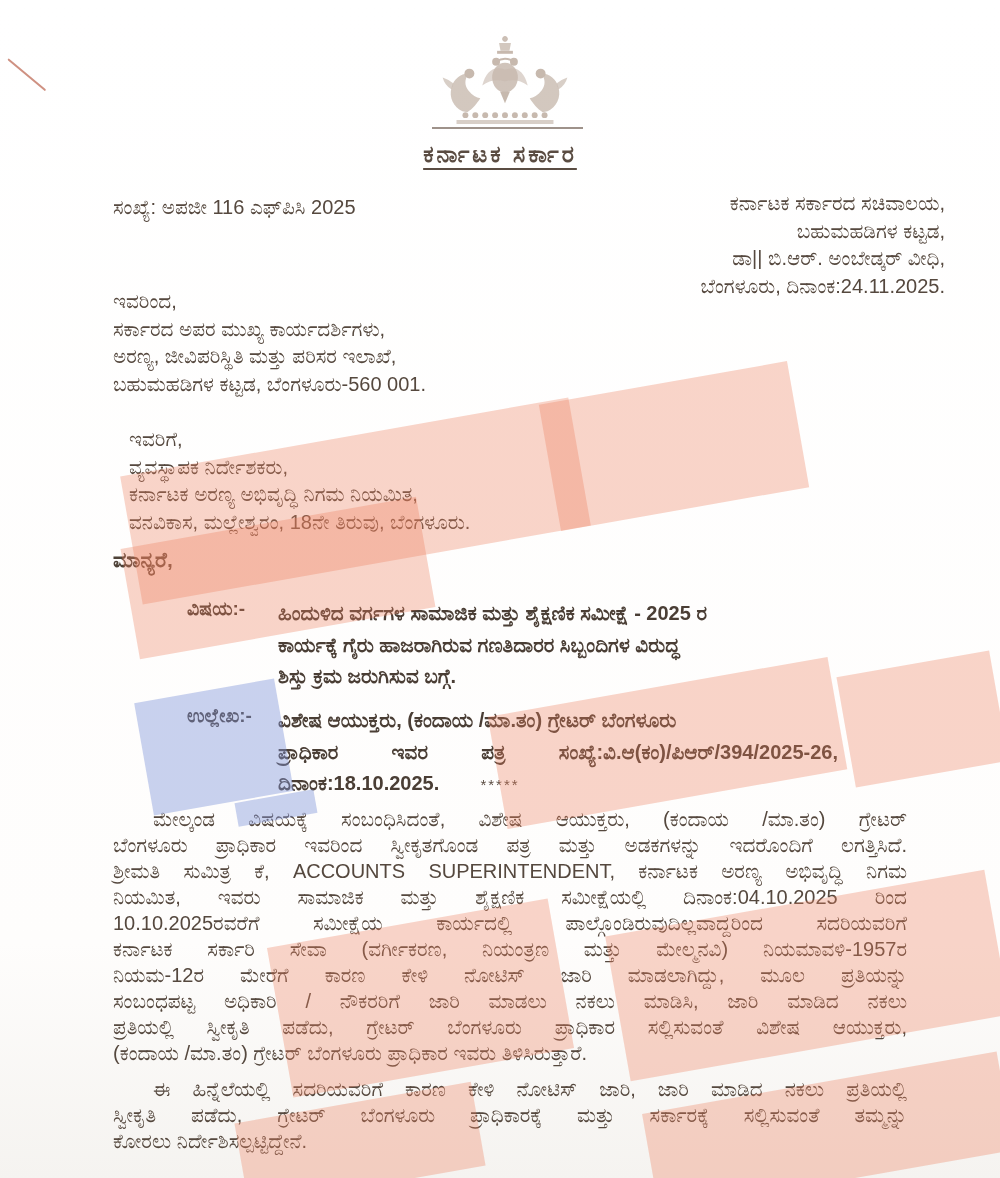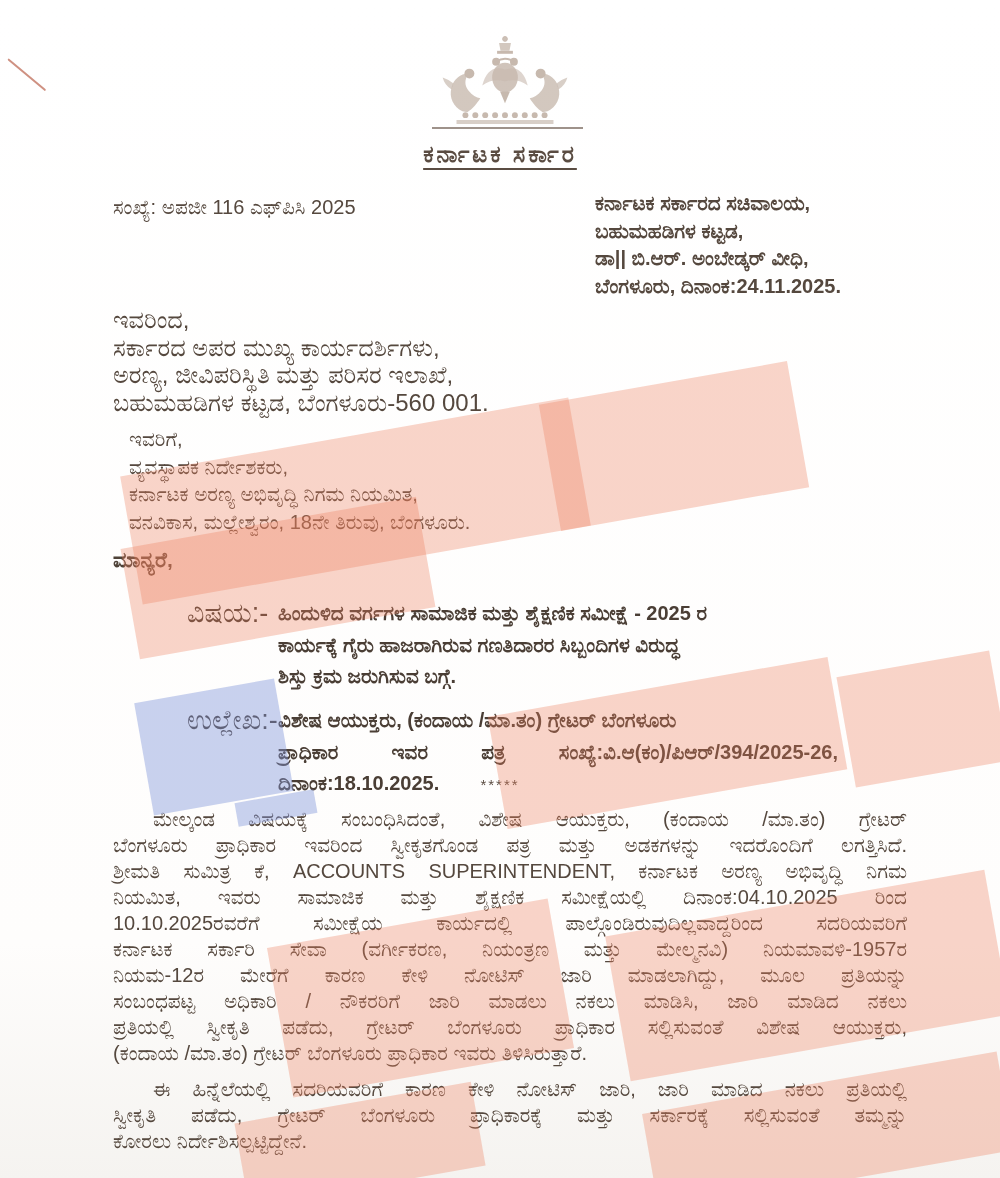--- a/index.html
+++ b/index.html
@@ -13,29 +13,29 @@
   
   .emblem{left:420px;top:34px;width:170px;height:94px;}
   .emblem-rule{left:432px;top:127px;width:151px;height:2px;background:#7d6e63;opacity:.75;}
   .doc-title{
     left:0;top:141px;width:1000px;text-align:center;
     font-size:23px;font-weight:bold;letter-spacing:3px;color:#5a4c42;
     text-decoration:underline;text-underline-offset:6px;text-decoration-thickness:1.5px;
   }
   
   .letter-no{left:113px;top:196px;font-size:20px;}
-  .office-block{left:595px;top:190px;width:350px;text-align:left;font-size:20px;line-height:27.5px;font-weight:bold;}
+  .office-block{left:595px;top:190px;width:350px;text-align:right;font-size:20px;line-height:27.5px;}
   
-  .from-block{left:113px;top:306px;font-size:24px;line-height:27.5px;}
+  .from-block{left:113px;top:288px;font-size:20px;line-height:27.5px;}
   .to-block{left:129px;top:426px;font-size:20px;line-height:27.5px;}
   .salutation{left:113px;top:548px;font-size:21px;font-weight:700;color:#4e4238;}
   
   .subject-row{left:187px;top:598px;width:640px;}
   .ref-row{left:187px;top:705px;width:660px;}
-  .sr-label{position:absolute;left:0;top:0;font-size:27px;font-weight:400;color:#4a3e35;text-align:right;}
+  .sr-label{position:absolute;left:0;top:0;font-size:19px;font-weight:700;color:#4a3e35;text-align:right;}
   .sr-lines{margin-left:91px;font-size:20px;font-weight:600;line-height:31.5px;color:#4a3e35;}
   .sr-lines .just{text-align:justify;text-align-last:justify;}
   .separator{left:0;top:776px;width:1000px;text-align:center;font-size:15px;letter-spacing:2px;color:#5a4c42;}
   
   .para{left:113px;width:794px;font-size:20px;line-height:26px;}
   .para1{top:806px;}
   .para2{top:1076px;}
   .bline{white-space:nowrap;}
   .bline.just{white-space:normal;text-align:justify;text-align-last:justify;}
   .indent{text-indent:40px;}

